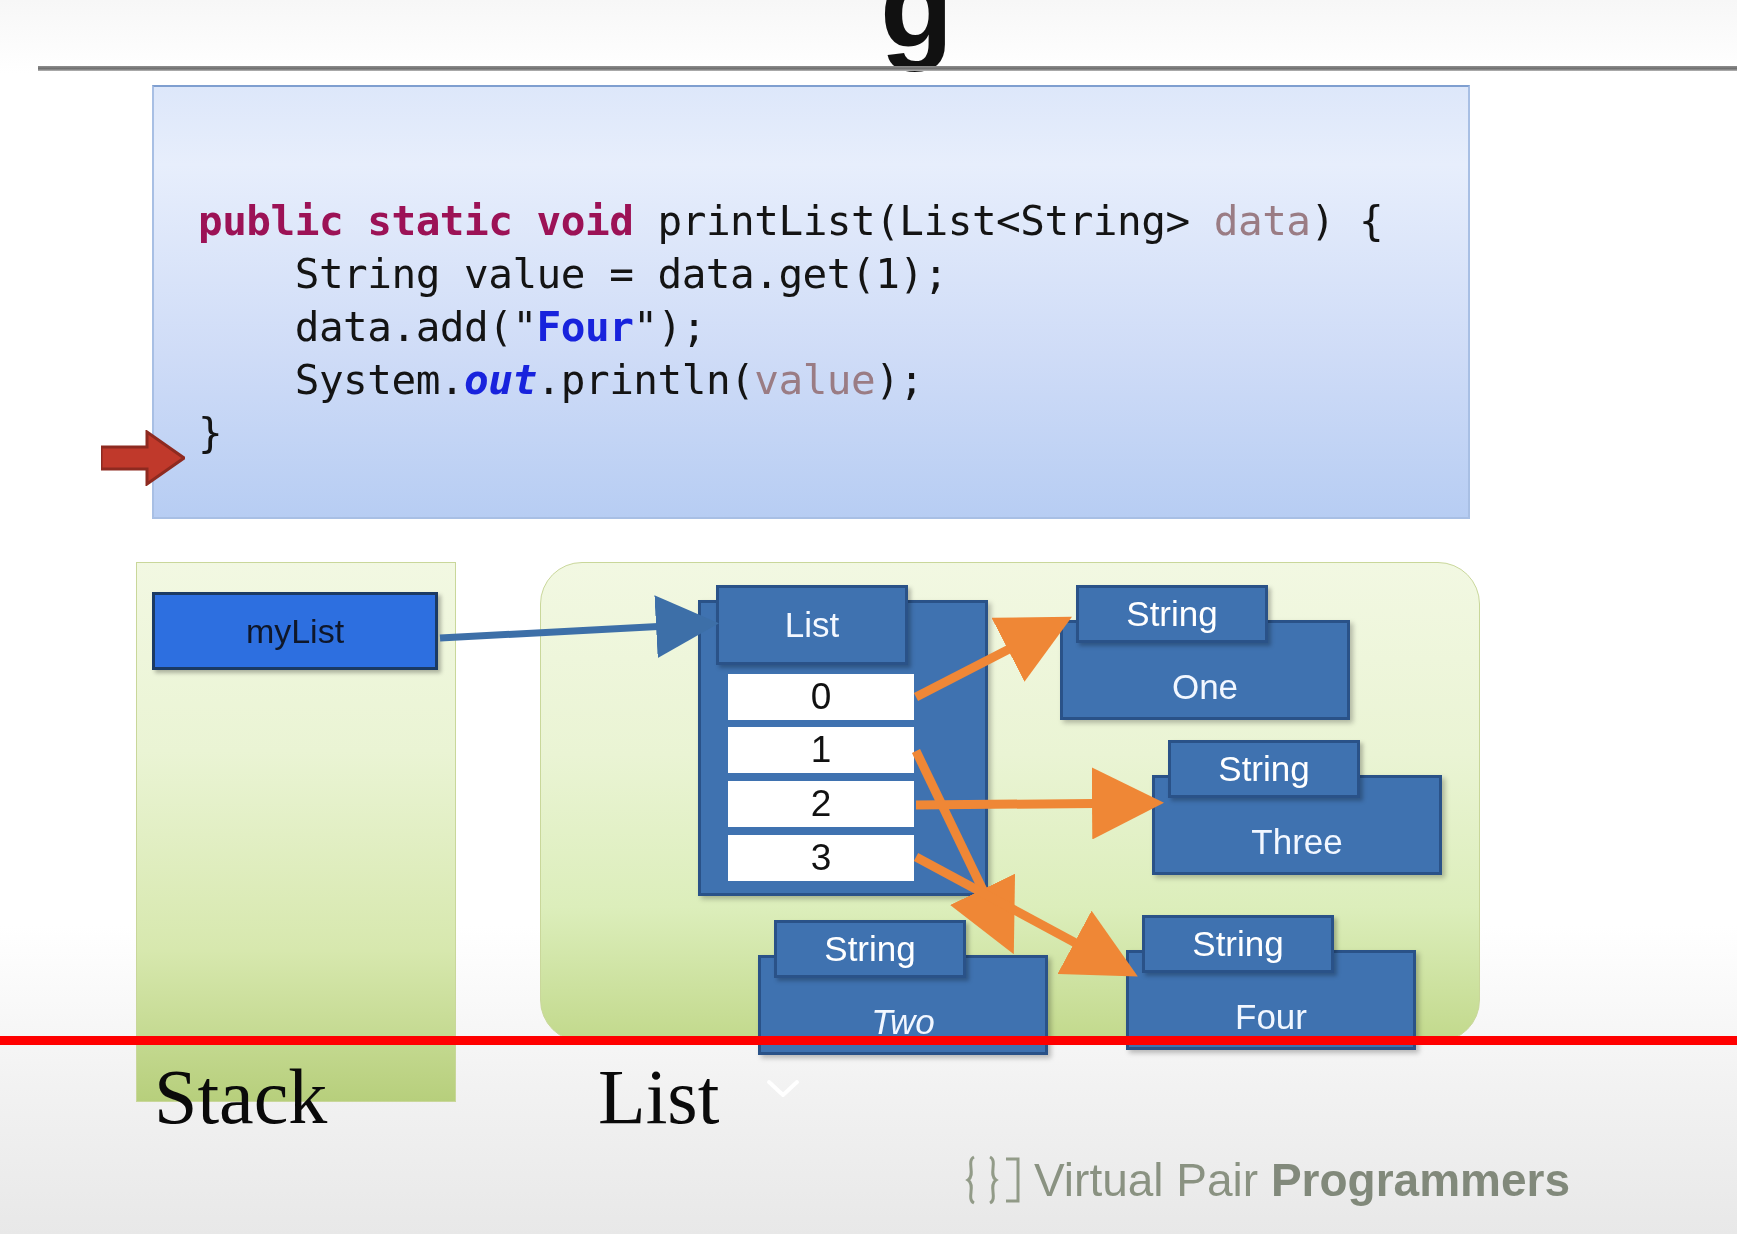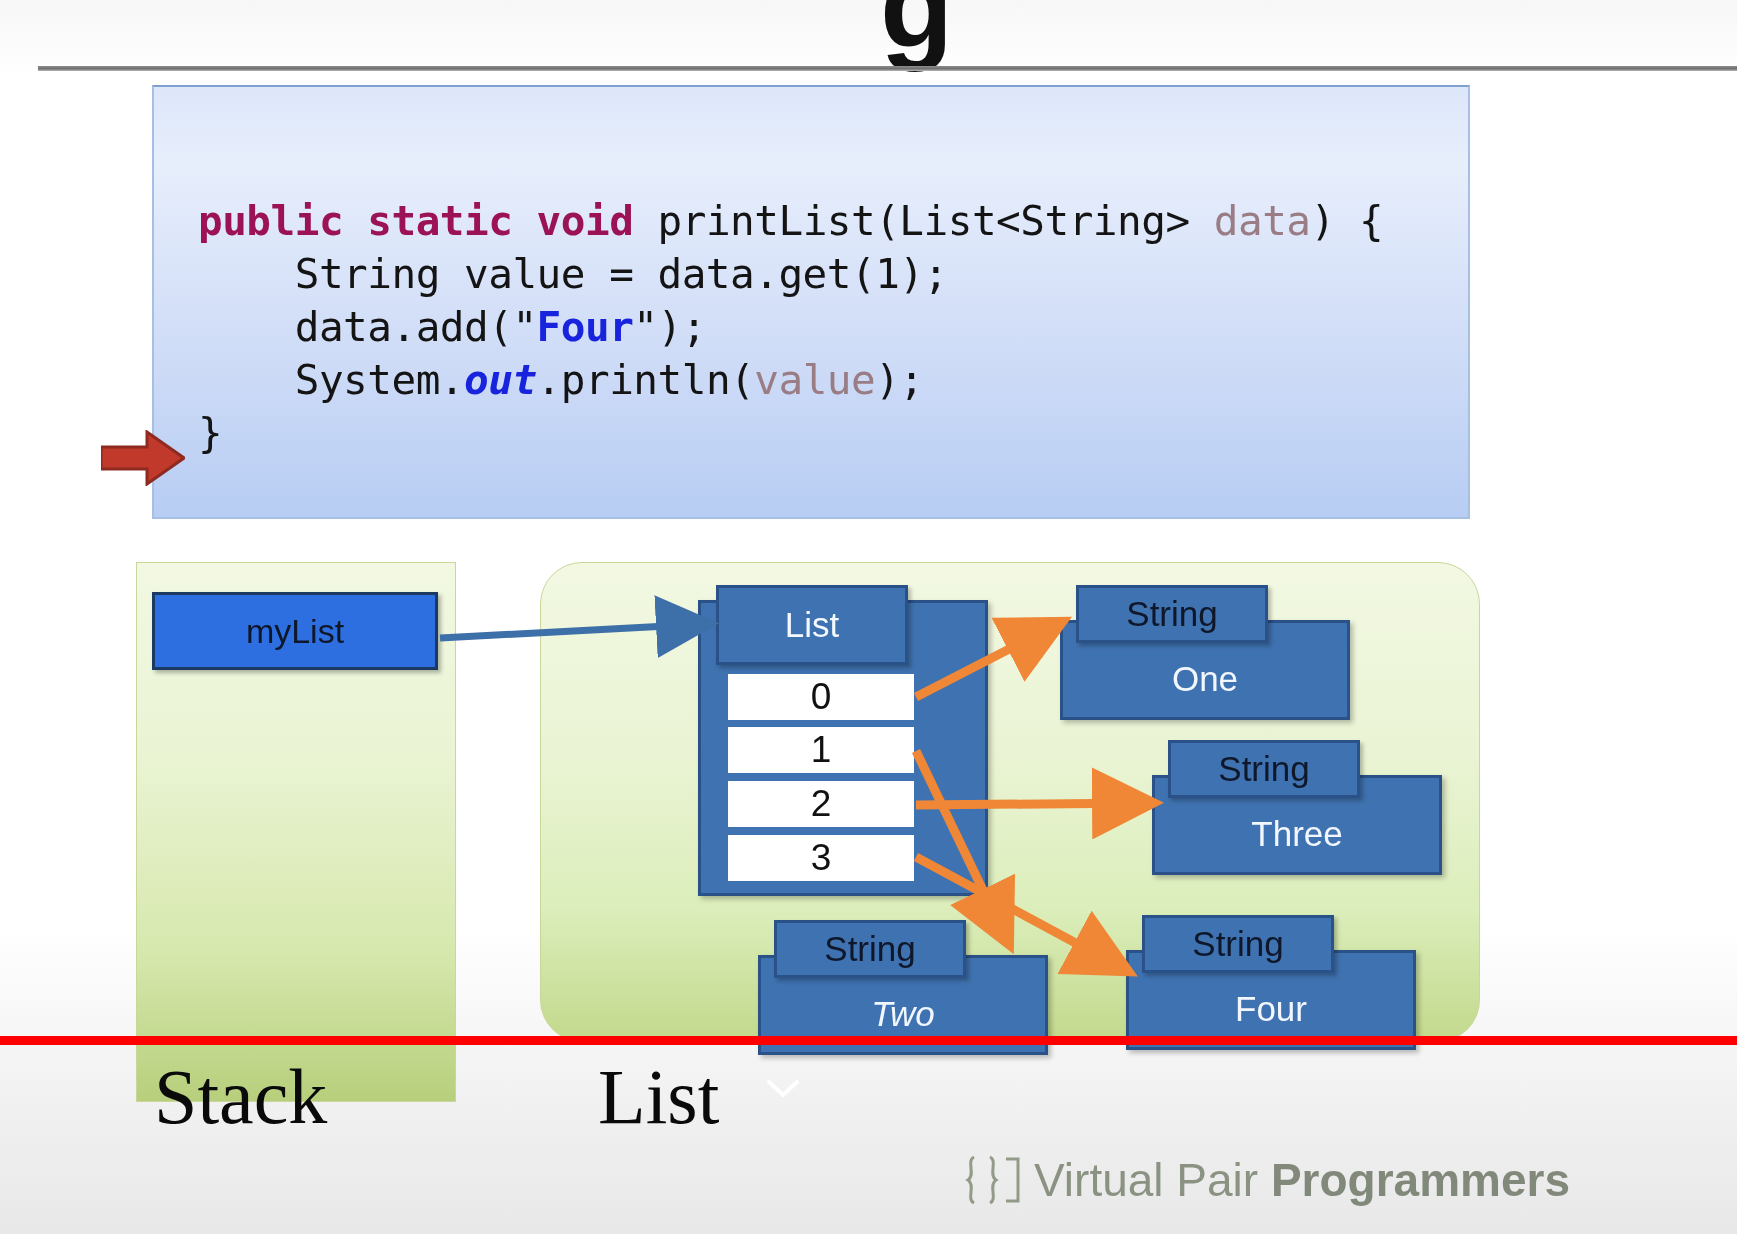--- a/index.html
+++ b/index.html
@@ -115,31 +115,31 @@
     color: #111; font-size: 37px;
   }
 
   
   .str-obj { position: absolute; }
   .str-head {
     position: absolute;
     background: #3f72b0; border: 3px solid #2a5288;
     box-shadow: 3px 3px 4px rgba(0,0,0,.25);
     display: flex; align-items: center; justify-content: center;
-    color: #0f172a; font-size: 35px;
+    color: #ffffff; font-size: 35px;
     z-index: 3;
   }
   .str-body {
     position: absolute;
     background: #3f72b0; border: 3px solid #2a5288;
     box-shadow: 3px 3px 5px rgba(0,0,0,.25);
     color: #f2f7ff; font-size: 35px;
     z-index: 2;
     display: flex; align-items: flex-end; justify-content: center;
-    padding-bottom: 18px;
+    padding-bottom: 10px;
   }
 
   
   #arrow-layer {
     position: absolute; left: 0; top: 0;
     width: 1737px; height: 1234px;
     pointer-events: none; z-index: 6;
   }
 
   

